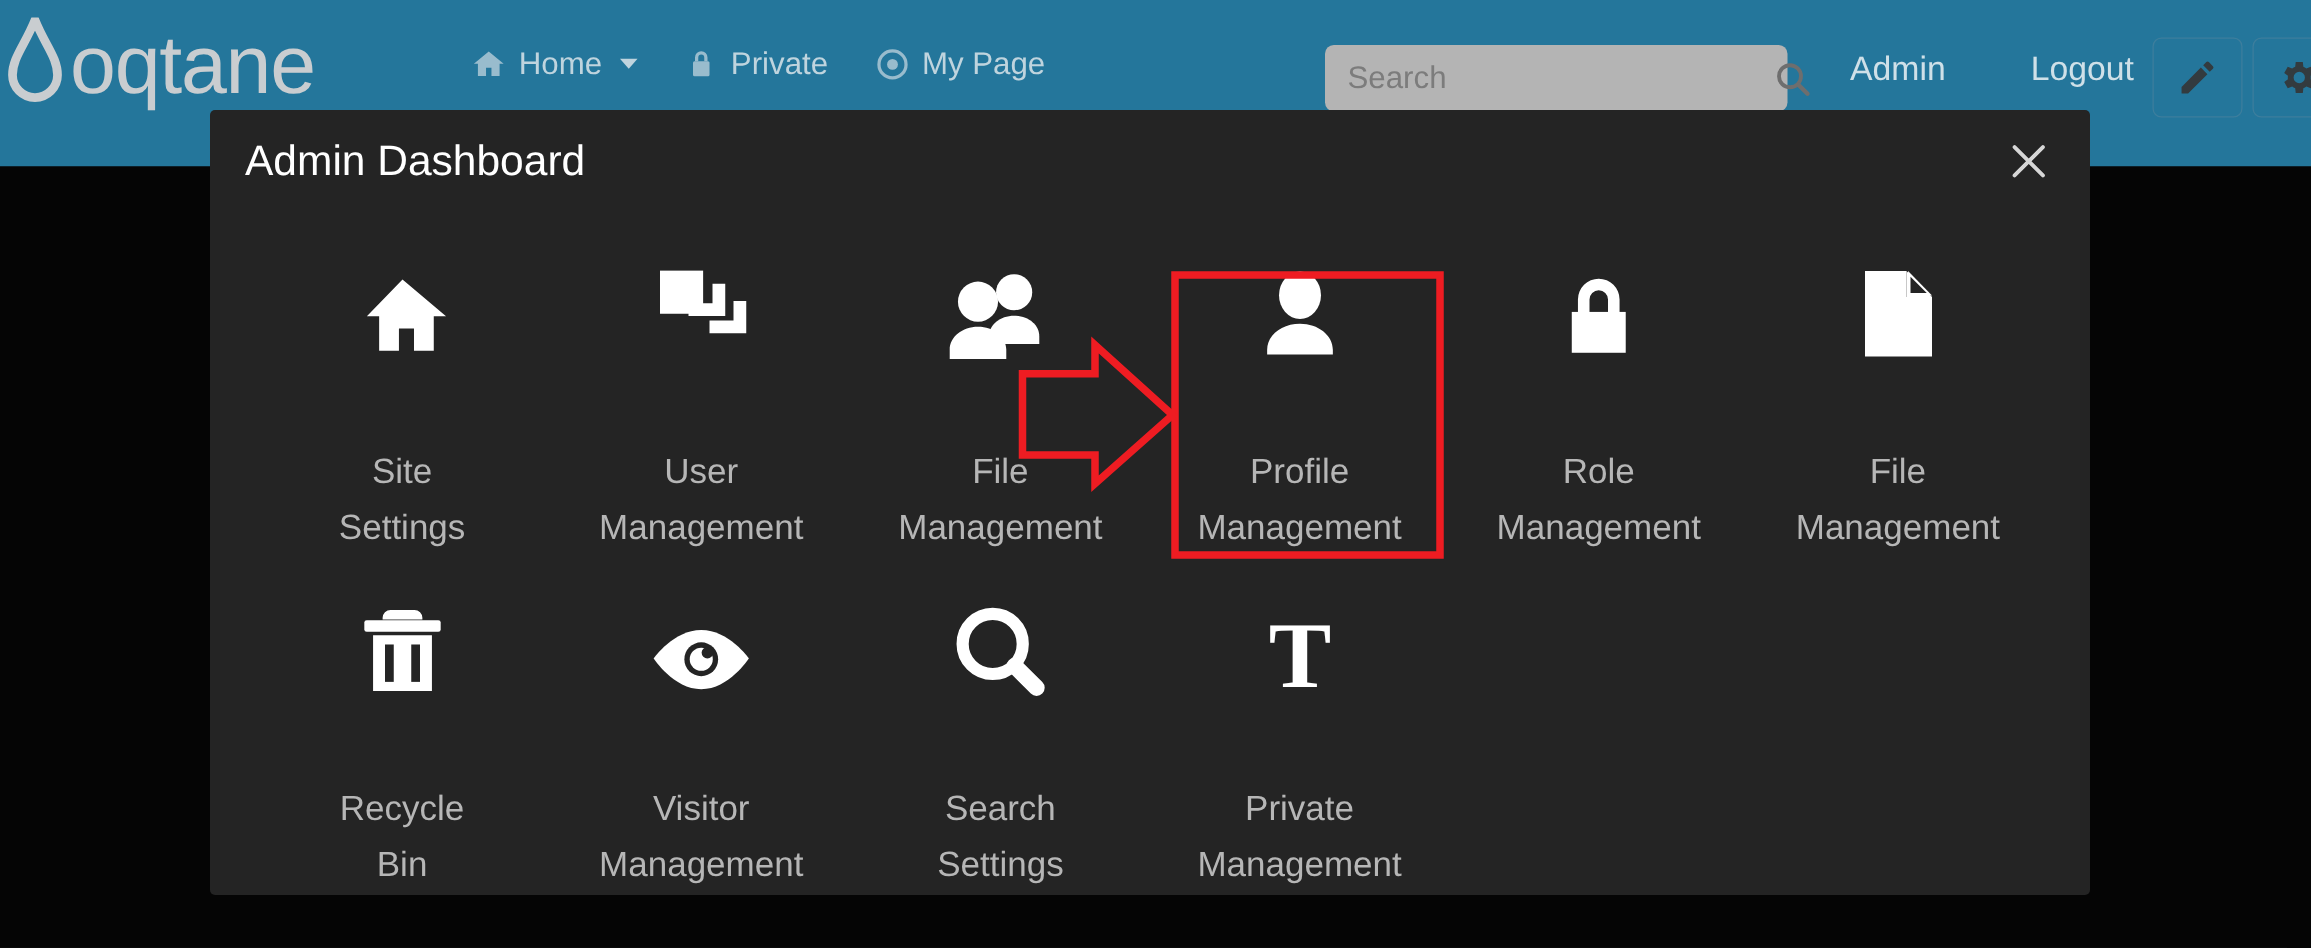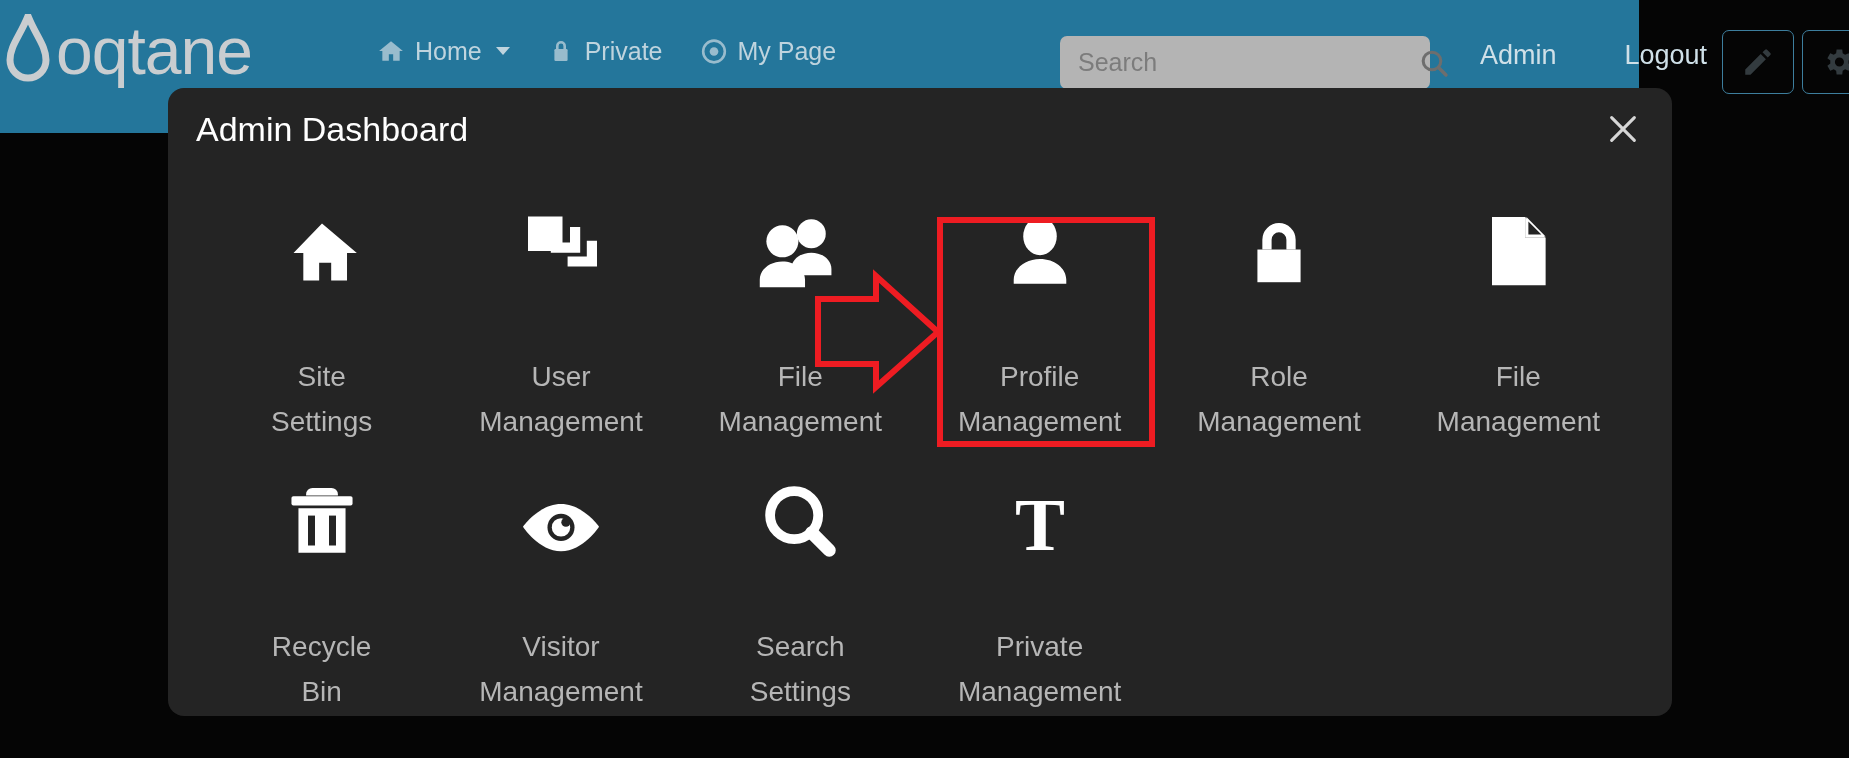--- a/index.html
+++ b/index.html
@@ -6,21 +6,21 @@
   html, body {
     width:1849px; height:758px;
     background:#050505;
     font-family:"Liberation Sans", sans-serif;
     overflow:hidden;
   }
   #root { position:relative; width:1849px; height:758px; background:#050505; }
 
   
   .topbar {
-    position:absolute; left:0; top:0; width:1639px; height:133px;
+    position:absolute; left:0; top:0; width:1849px; height:133px;
     background:#24769b;
   }
   .brand {
     position:absolute; left:6px; top:14px;
     display:flex; align-items:center; gap:6px;
   }
   .brand-drop { width:44px; height:74px; }
   .brand-word {
     font-size:66px; font-weight:400; color:#c9cdd0;
     letter-spacing:-1px; line-height:74px;
@@ -67,21 +67,21 @@
   .iconbtns { position:absolute; left:1722px; top:30px; display:flex; gap:8px; }
   .iconbtn {
     width:72px; height:64px; border:1px solid #3d7e9d; border-radius:7px;
     background:transparent; display:flex; align-items:center;
     justify-content:center; cursor:pointer;
   }
 
   
   .modal {
     position:absolute; left:168px; top:88px; width:1504px; height:628px;
-    background:#242424; border-radius:16px;
+    background:#242424; border-radius:4px;
   }
   .modal-head {
     position:relative; height:82px;
     display:flex; align-items:center; padding:0 26px 0 28px;
   }
   .modal-title {
     font-size:34px; color:#ffffff; font-weight:400; line-height:40px;
   }
   .close-btn {
     position:absolute; right:24px; top:16px; width:50px; height:50px;

